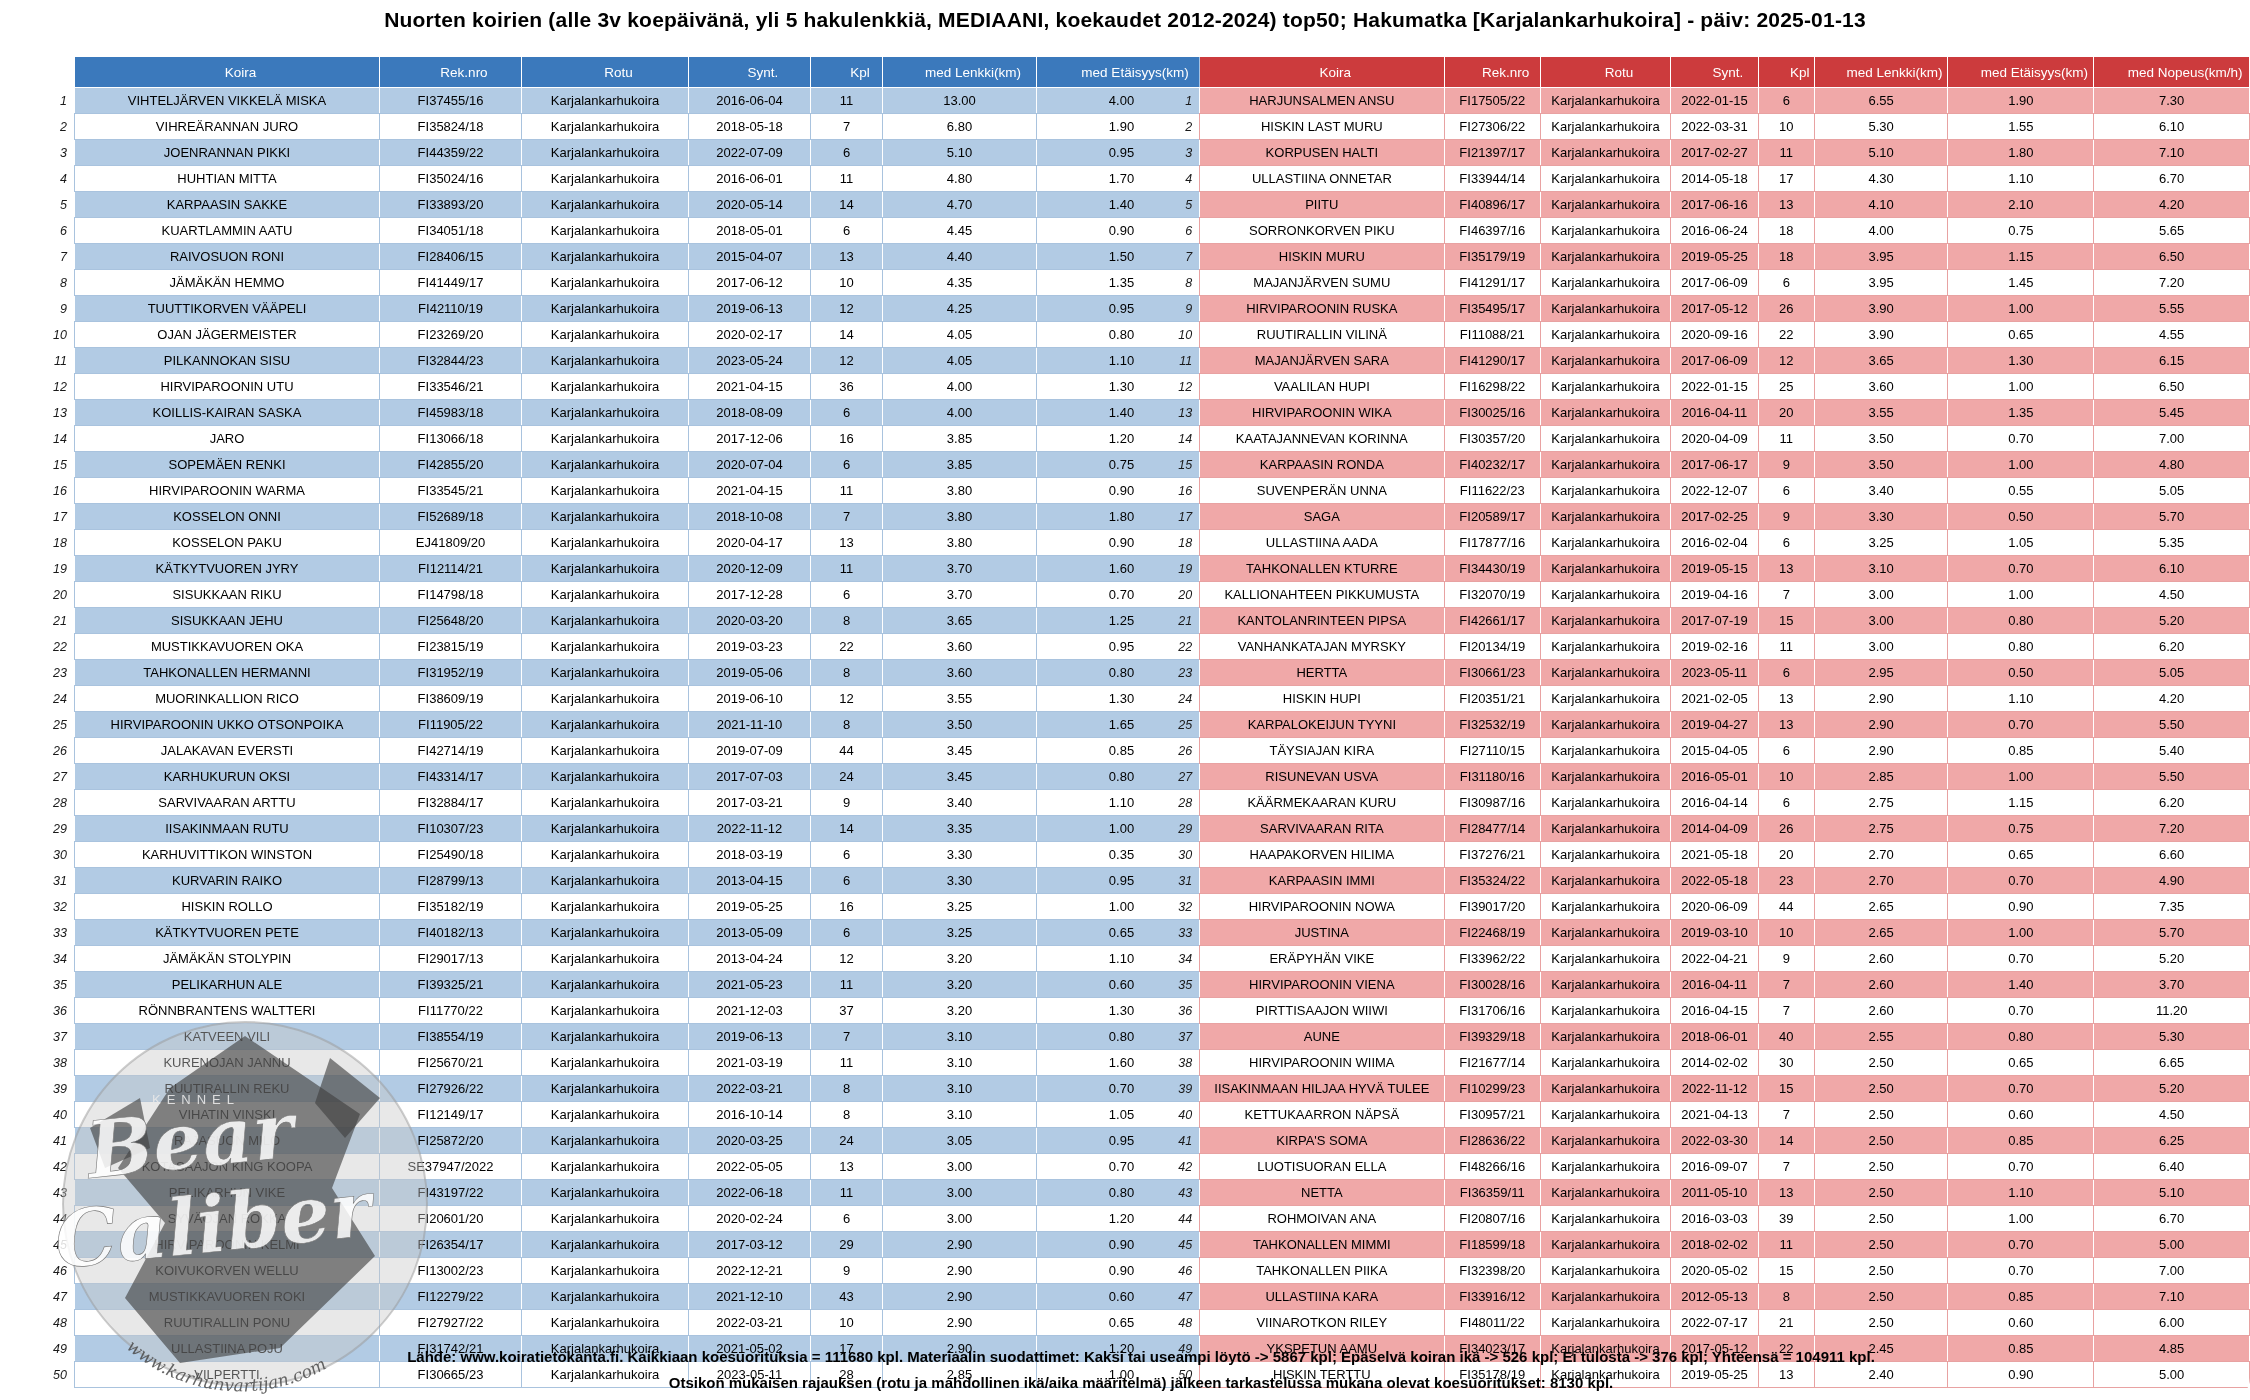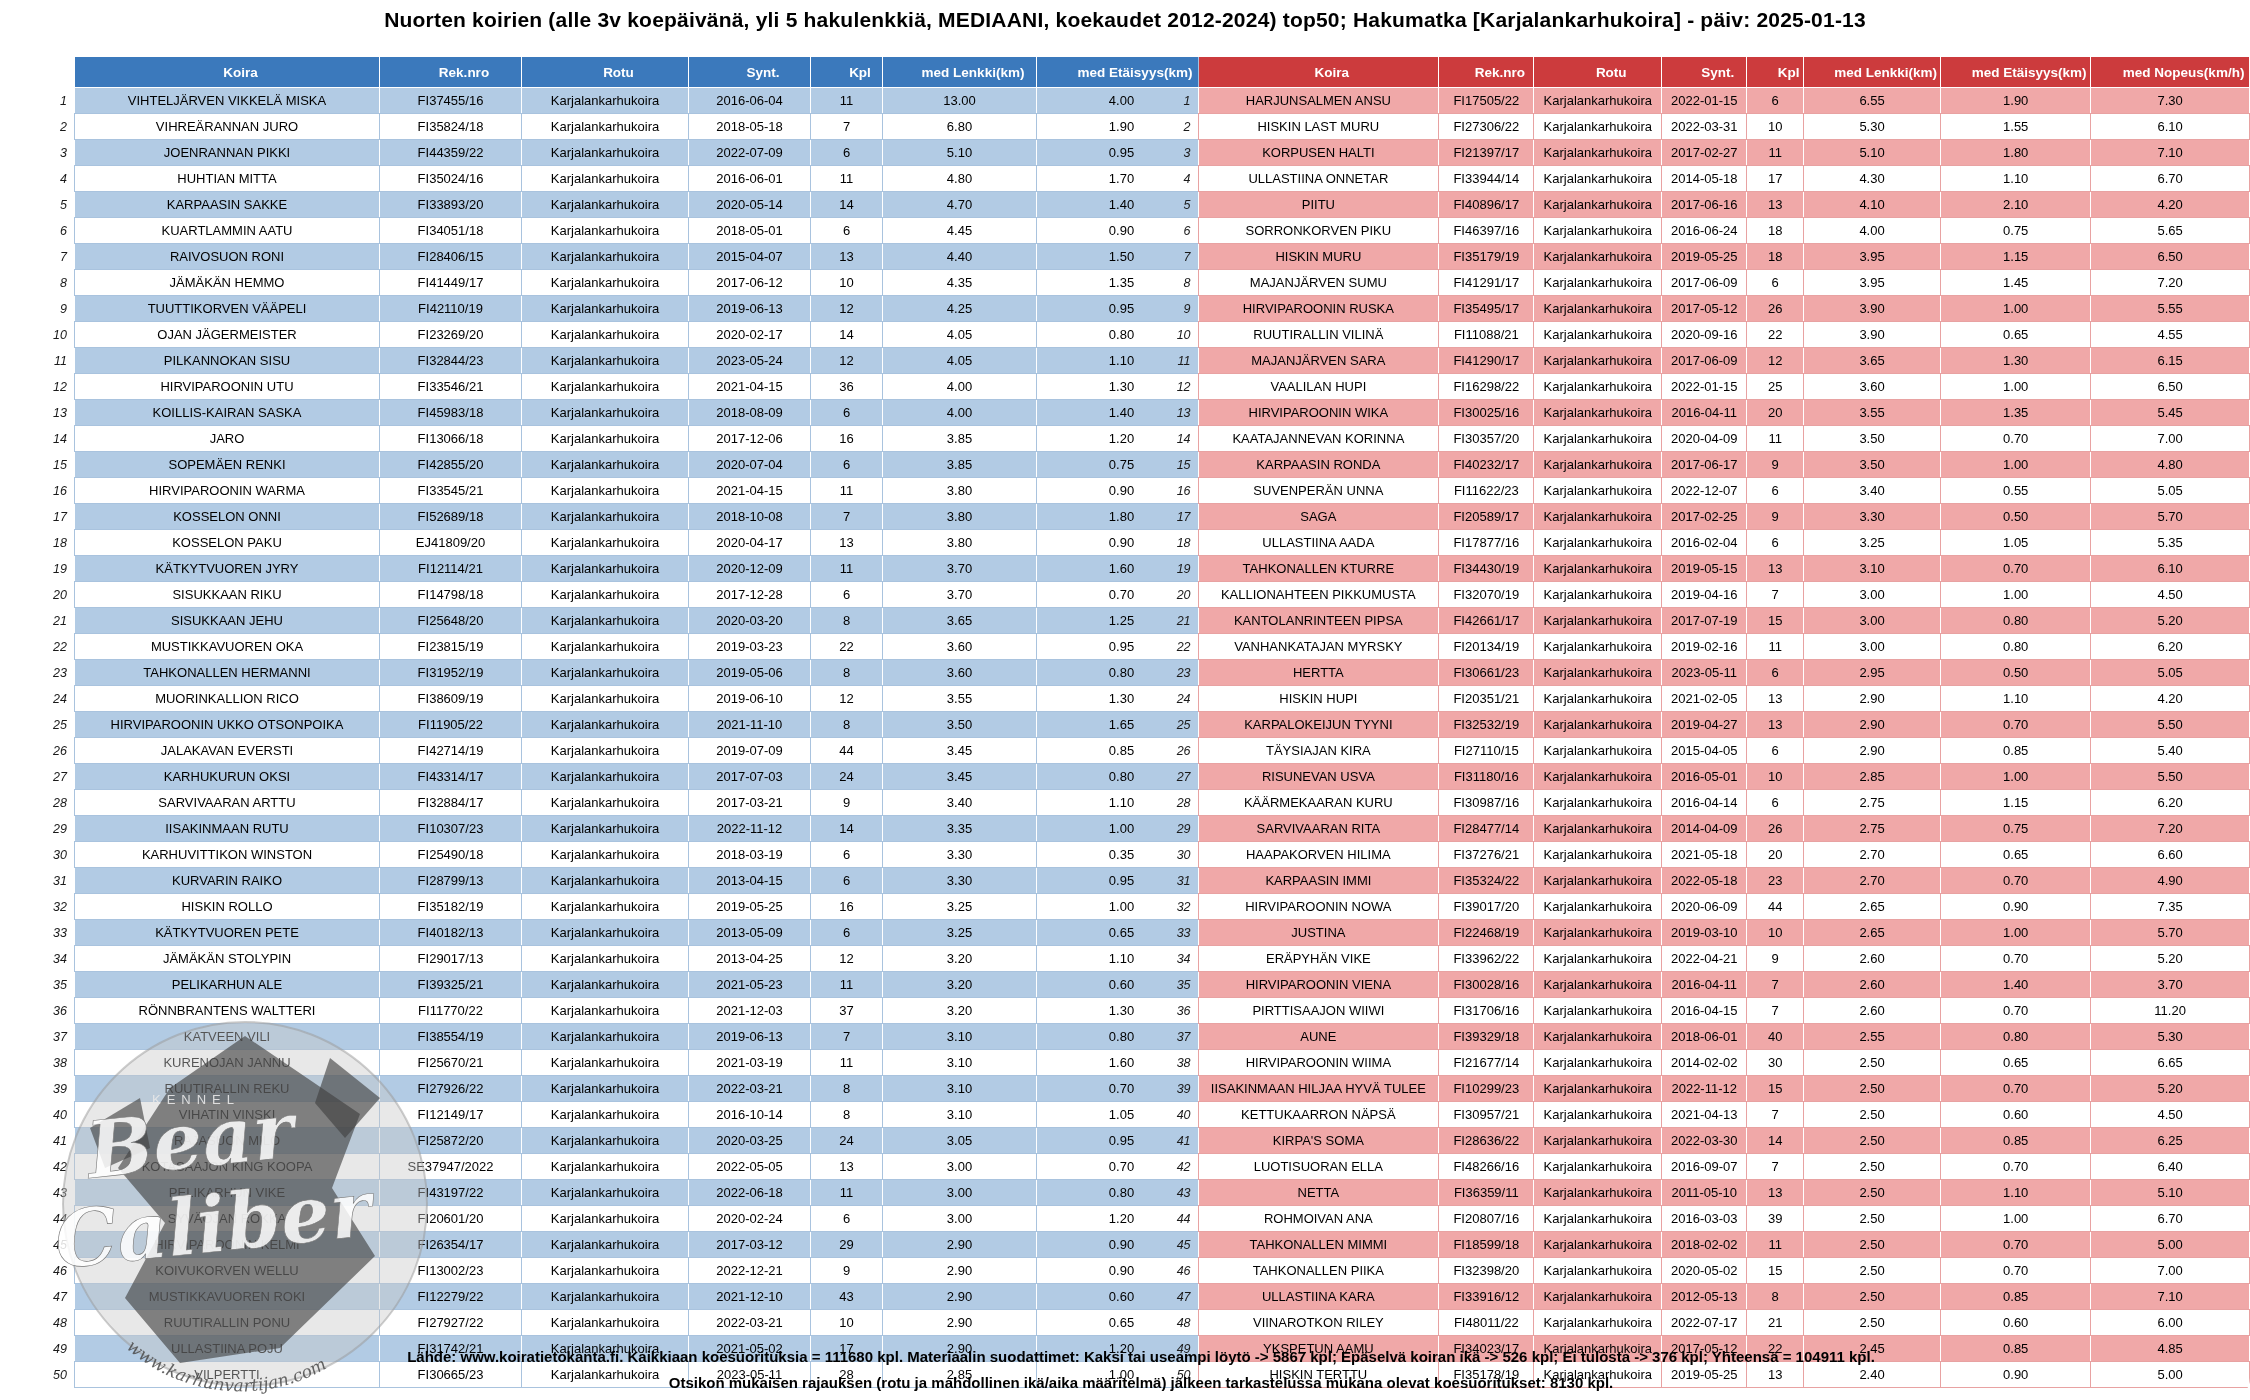--- a/index.html
+++ b/index.html
@@ -6,21 +6,21 @@
   .page{position:relative;width:2250px;height:1400px;background:#ffffff;overflow:hidden;
         font-family:"Liberation Sans",sans-serif;color:#000;border-radius:22px;}
   .title{position:absolute;top:8px;left:0;width:2250px;text-align:center;
          font-size:21px;font-weight:bold;letter-spacing:0.2px;}
   .tblwrap{position:absolute;top:56px;}
   .tblwrap.left{left:18px;}
   .tblwrap.right{left:1161px;}
   table.tbl{border-collapse:collapse;table-layout:fixed;}
   .tbl th,.tbl td{overflow:hidden;white-space:nowrap;text-overflow:clip;}
   .tbl thead th{height:28px;background:var(--accent);color:#ffffff;
-      font-size:13.5px;font-weight:bold;text-align:center;vertical-align:middle;
+      font-size:13.5px;font-weight:normal;text-align:center;vertical-align:middle;
       border:1px solid rgba(255,255,255,0.55);padding-left:28px;}
   .tbl thead th.corner{background:transparent;border:none;}
   .tbl td.data{height:25px;font-size:13px;text-align:center;vertical-align:middle;
       border:1px solid var(--bcol);background:#ffffff;padding:0 3px;}
   .tbl tbody tr:nth-child(odd) td.data{background:var(--stripe);border-color:#ffffff;
       border-top-color:var(--bcol);border-bottom-color:var(--bcol);}
   .tbl td.rownum{border:none;background:transparent;font-size:12.5px;font-style:italic;
       text-align:right;padding-right:7px;color:#1a1a1a;}
   .tbl-left{--accent:#3b79bc;--stripe:#b2cbe4;--bcol:#a9c3de;}
   .tbl-right{--accent:#cc3b3d;--stripe:#f0a8a8;--bcol:#e8a2a2;}
@@ -427,21 +427,21 @@
             <td class="data">6</td>
             <td class="data">3.25</td>
             <td class="data">0.65</td>
             <td class="data">4.95</td>
           </tr>
           <tr>
             <td class="rownum">34</td>
             <td class="data">JÄMÄKÄN STOLYPIN</td>
             <td class="data">FI29017/13</td>
             <td class="data">Karjalankarhukoira</td>
-            <td class="data">2013-04-25</td>
+            <td class="data">2013-04-24</td>
             <td class="data">12</td>
             <td class="data">3.20</td>
             <td class="data">1.10</td>
             <td class="data">5.90</td>
           </tr>
           <tr>
             <td class="rownum">35</td>
             <td class="data">PELIKARHUN ALE</td>
             <td class="data">FI39325/21</td>
             <td class="data">Karjalankarhukoira</td>

